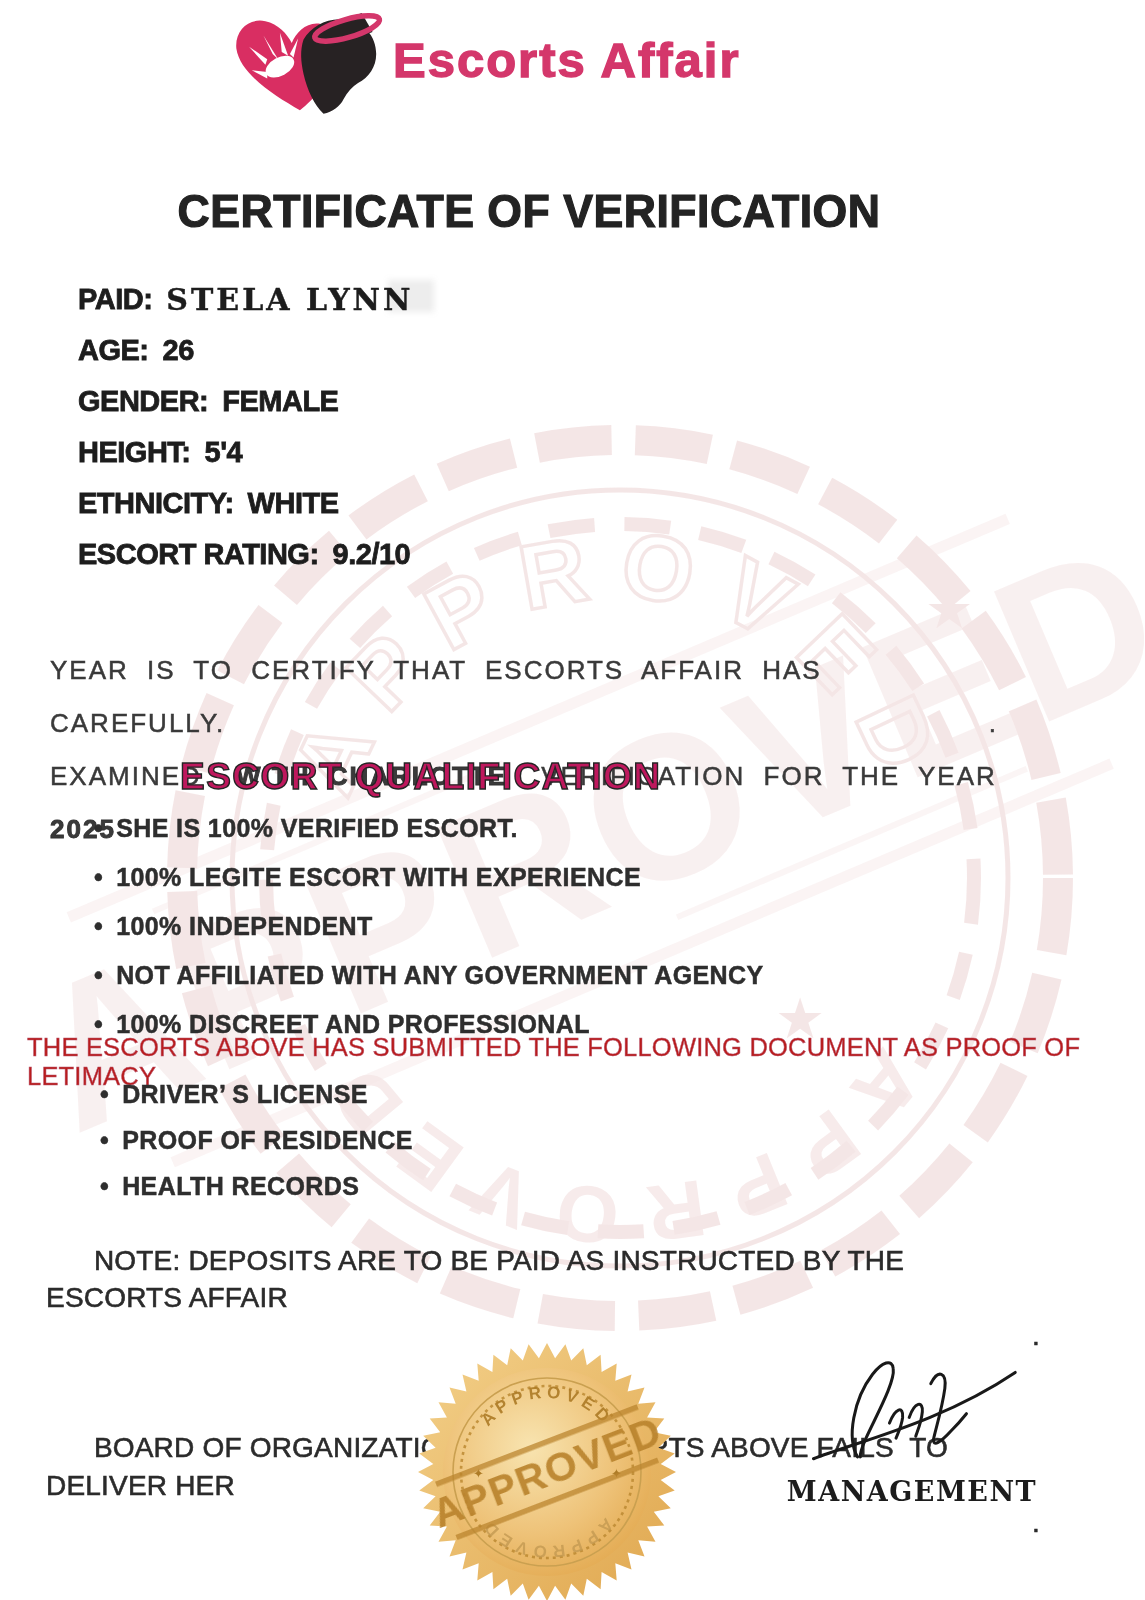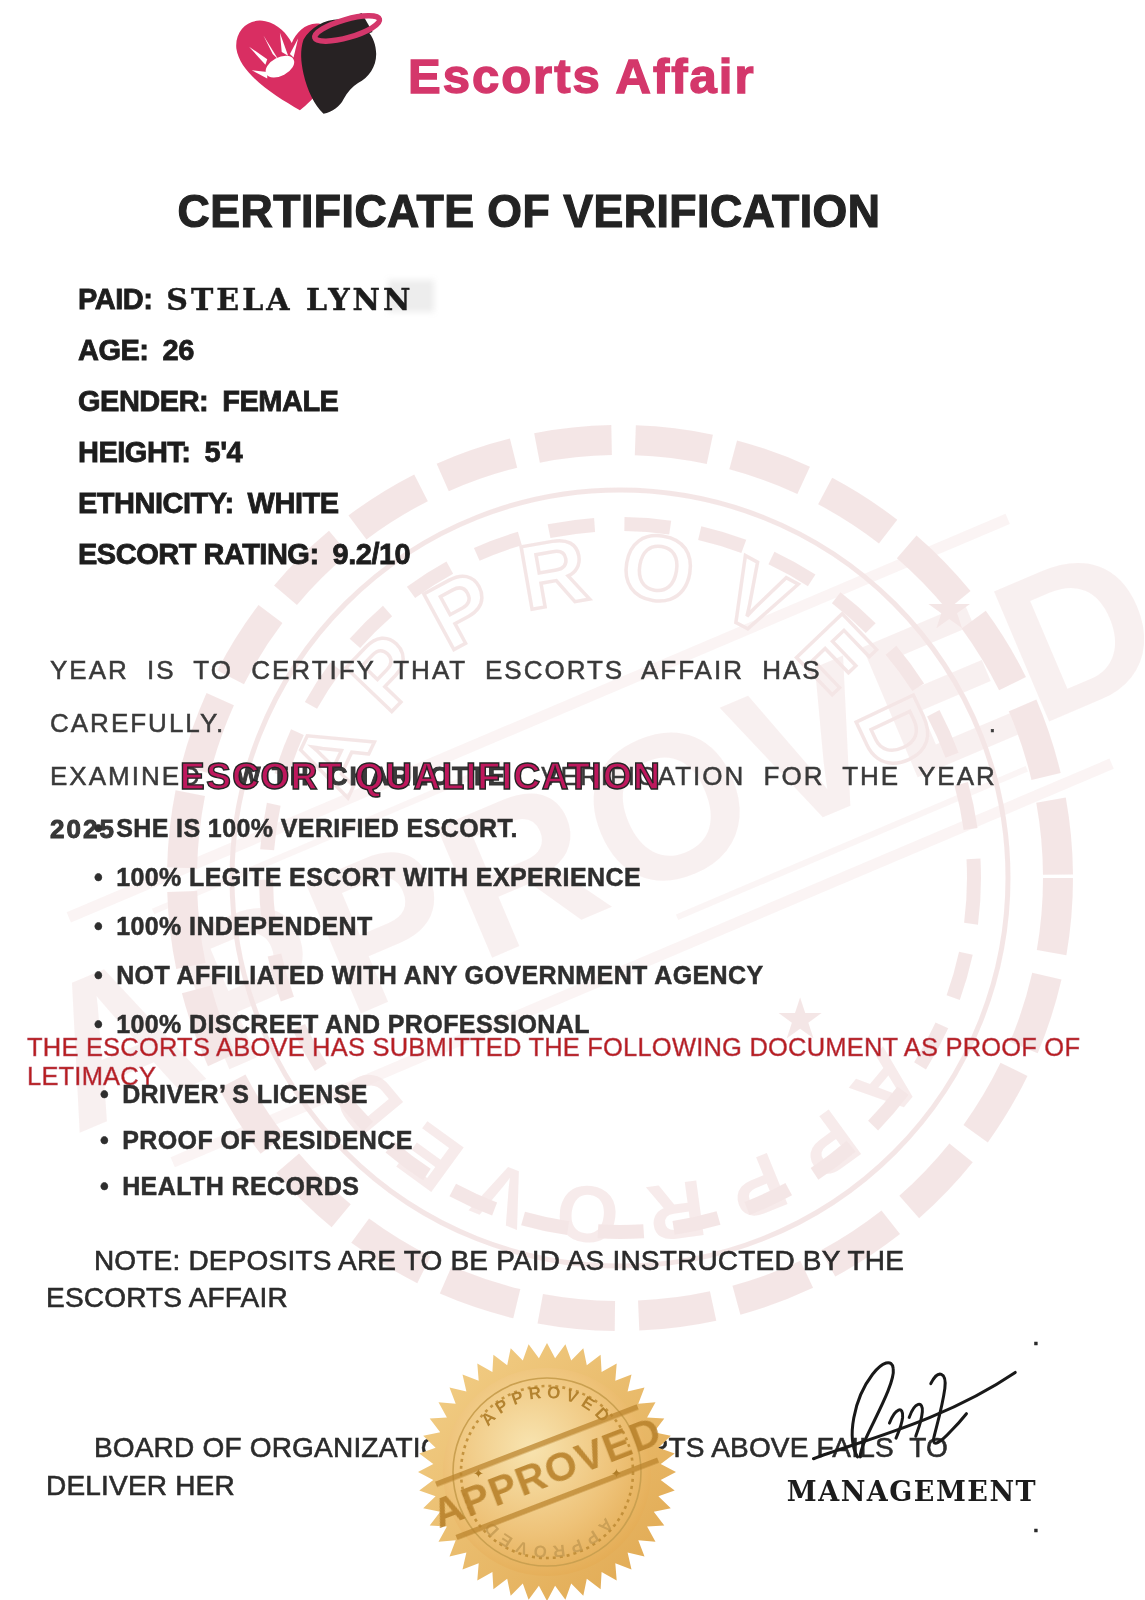--- a/index.html
+++ b/index.html
@@ -1,21 +1,21 @@
 <!DOCTYPE html>
 <html><head>
 <meta charset="utf-8">
 <style>
   * { margin:0; padding:0; box-sizing:border-box; }
   body { background:#e8e8e8; font-family:"Liberation Sans", sans-serif; }
   .page { position:relative; width:1145px; height:1600px; margin:0 auto;
           background:#ffffff; overflow:hidden; }
 
   
-  .logo { position:absolute; top:6px; left:220px; display:flex; align-items:center; gap:20px; }
+  .logo { position:absolute; top:6px; left:220px; display:flex; gap:5px; }
   .logo-mark { width:168px; height:114px; }
   .brand-name { font-size:49px; font-weight:700; color:#d4376b; letter-spacing:2px;
                 -webkit-text-stroke:1.4px #d4376b; padding-top:26px; }
 
   
   .cert-title { position:absolute; top:184px; left:0; width:1058px; text-align:center;
                 font-size:46px; font-weight:700; color:#232323; letter-spacing:0.5px;
                 -webkit-text-stroke:1.2px #232323; transform:scaleX(.97); transform-origin:center; }
 
   

